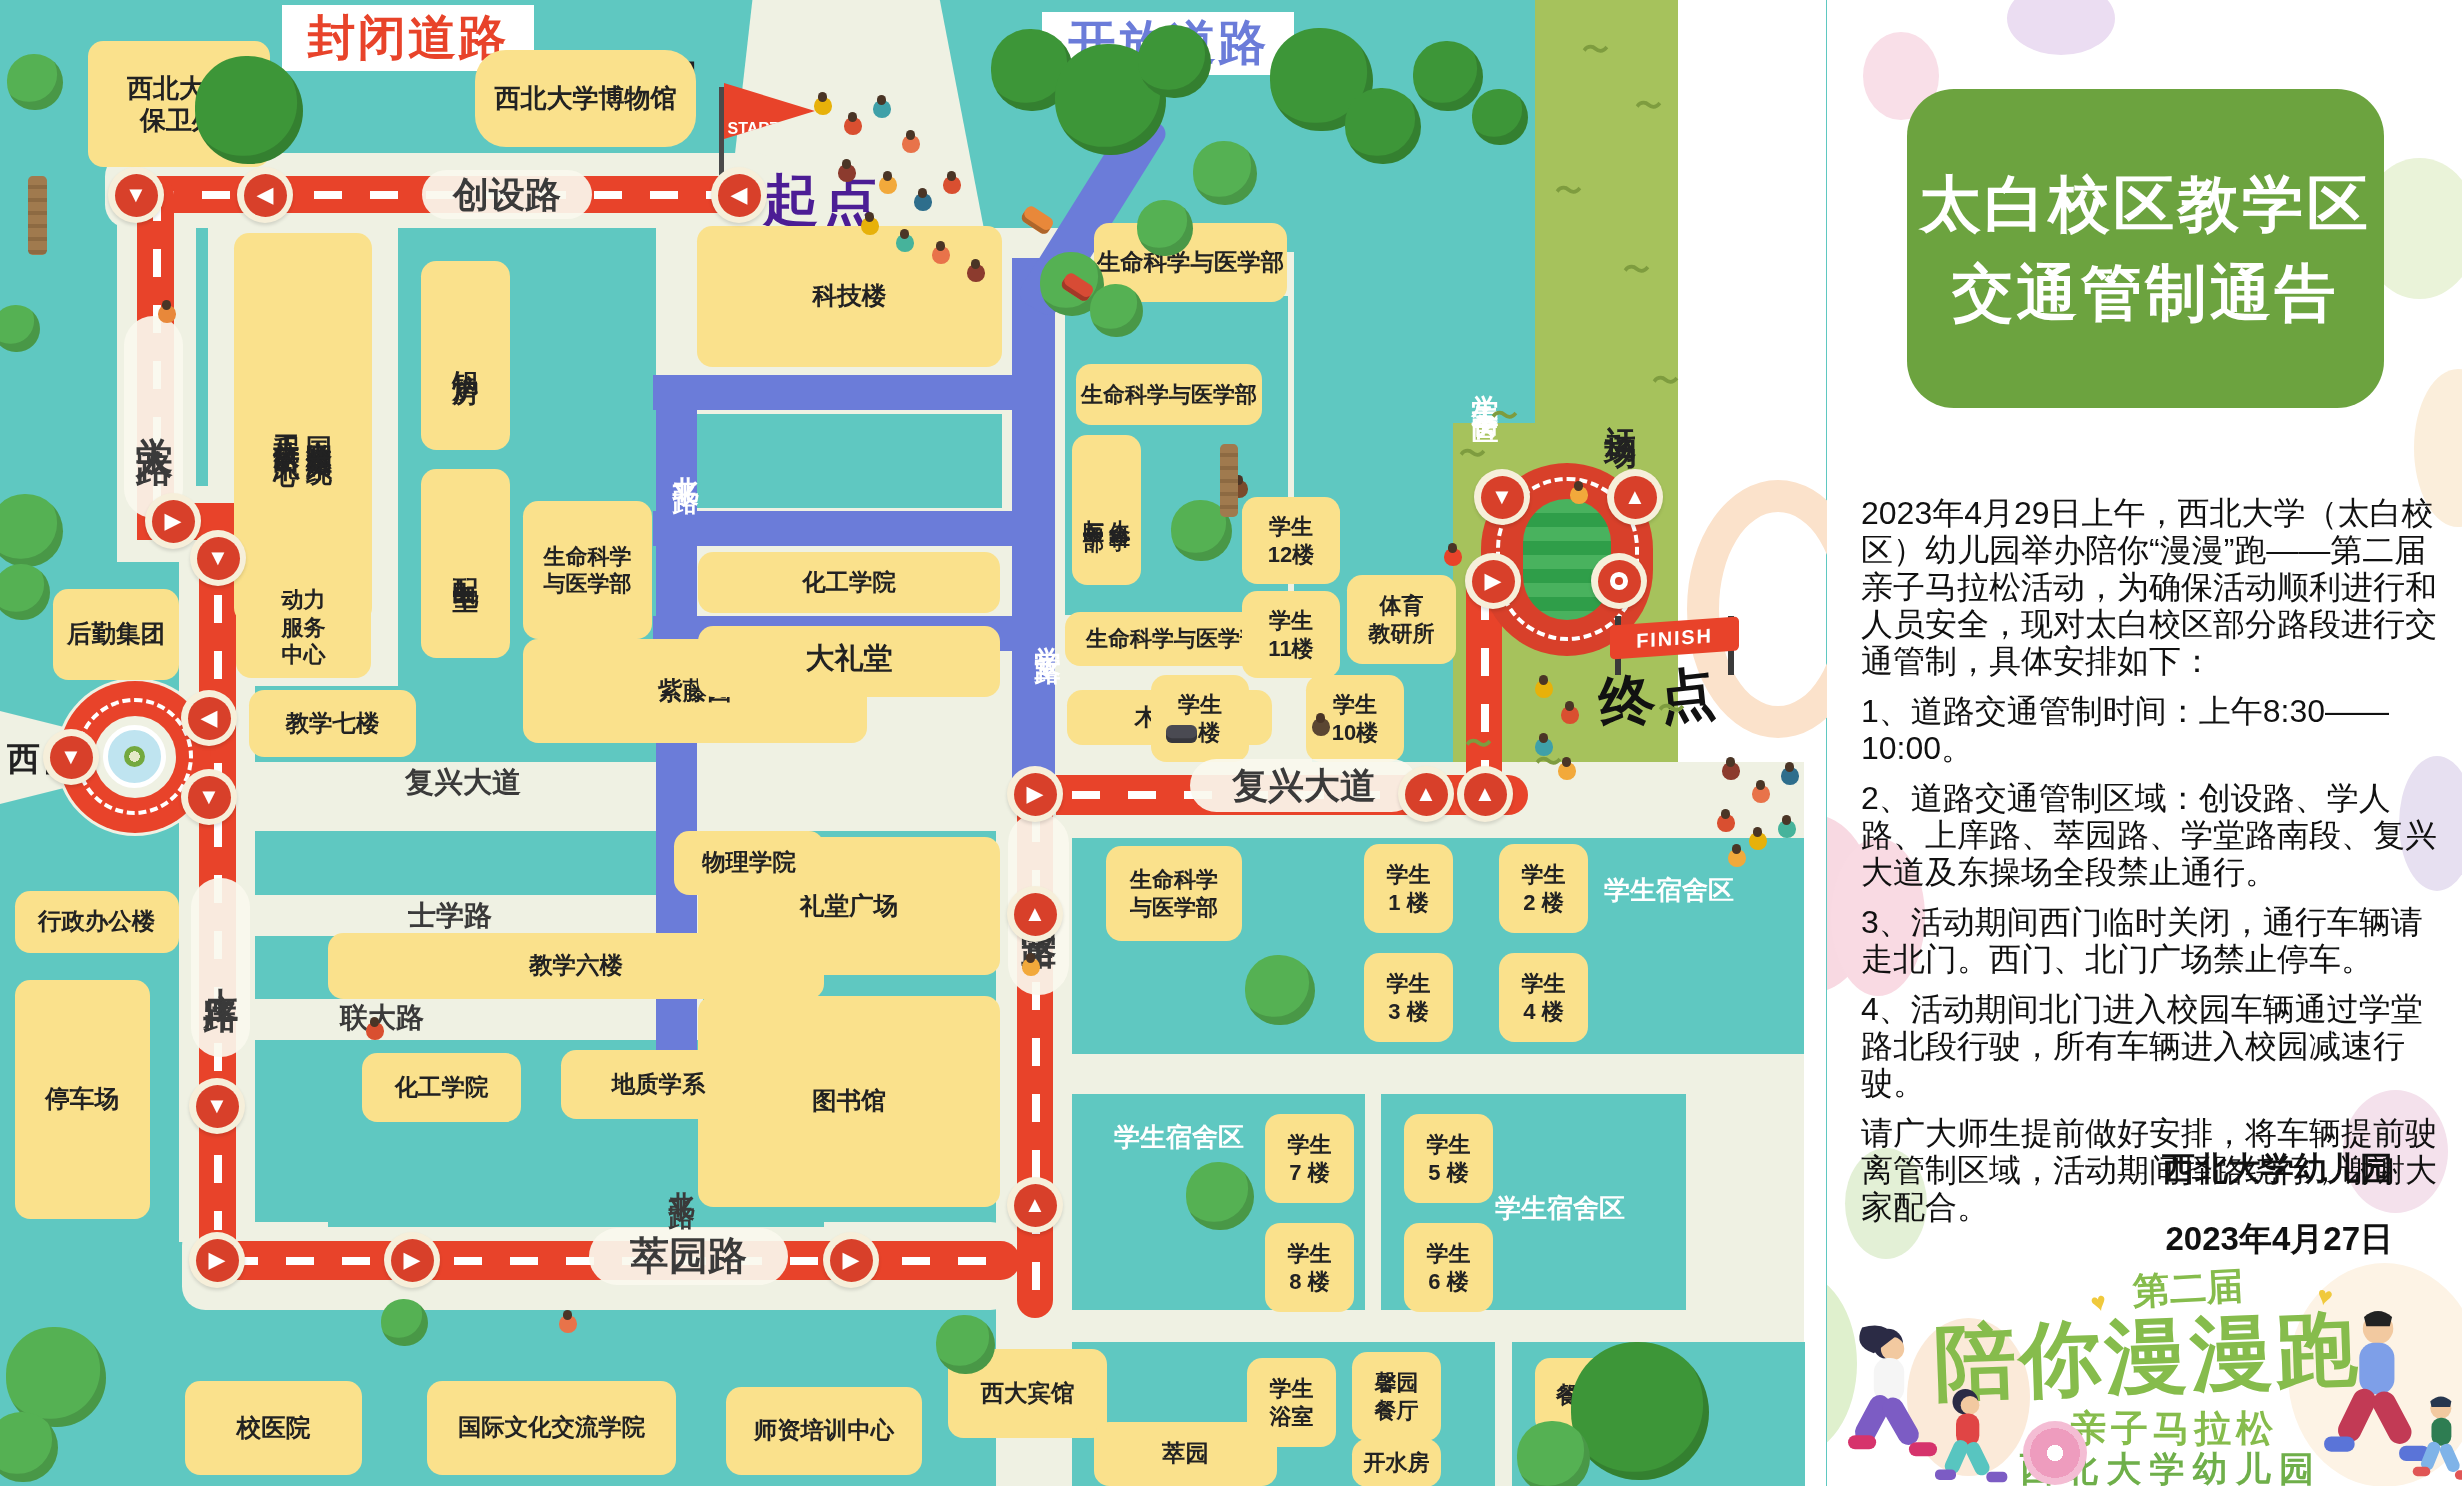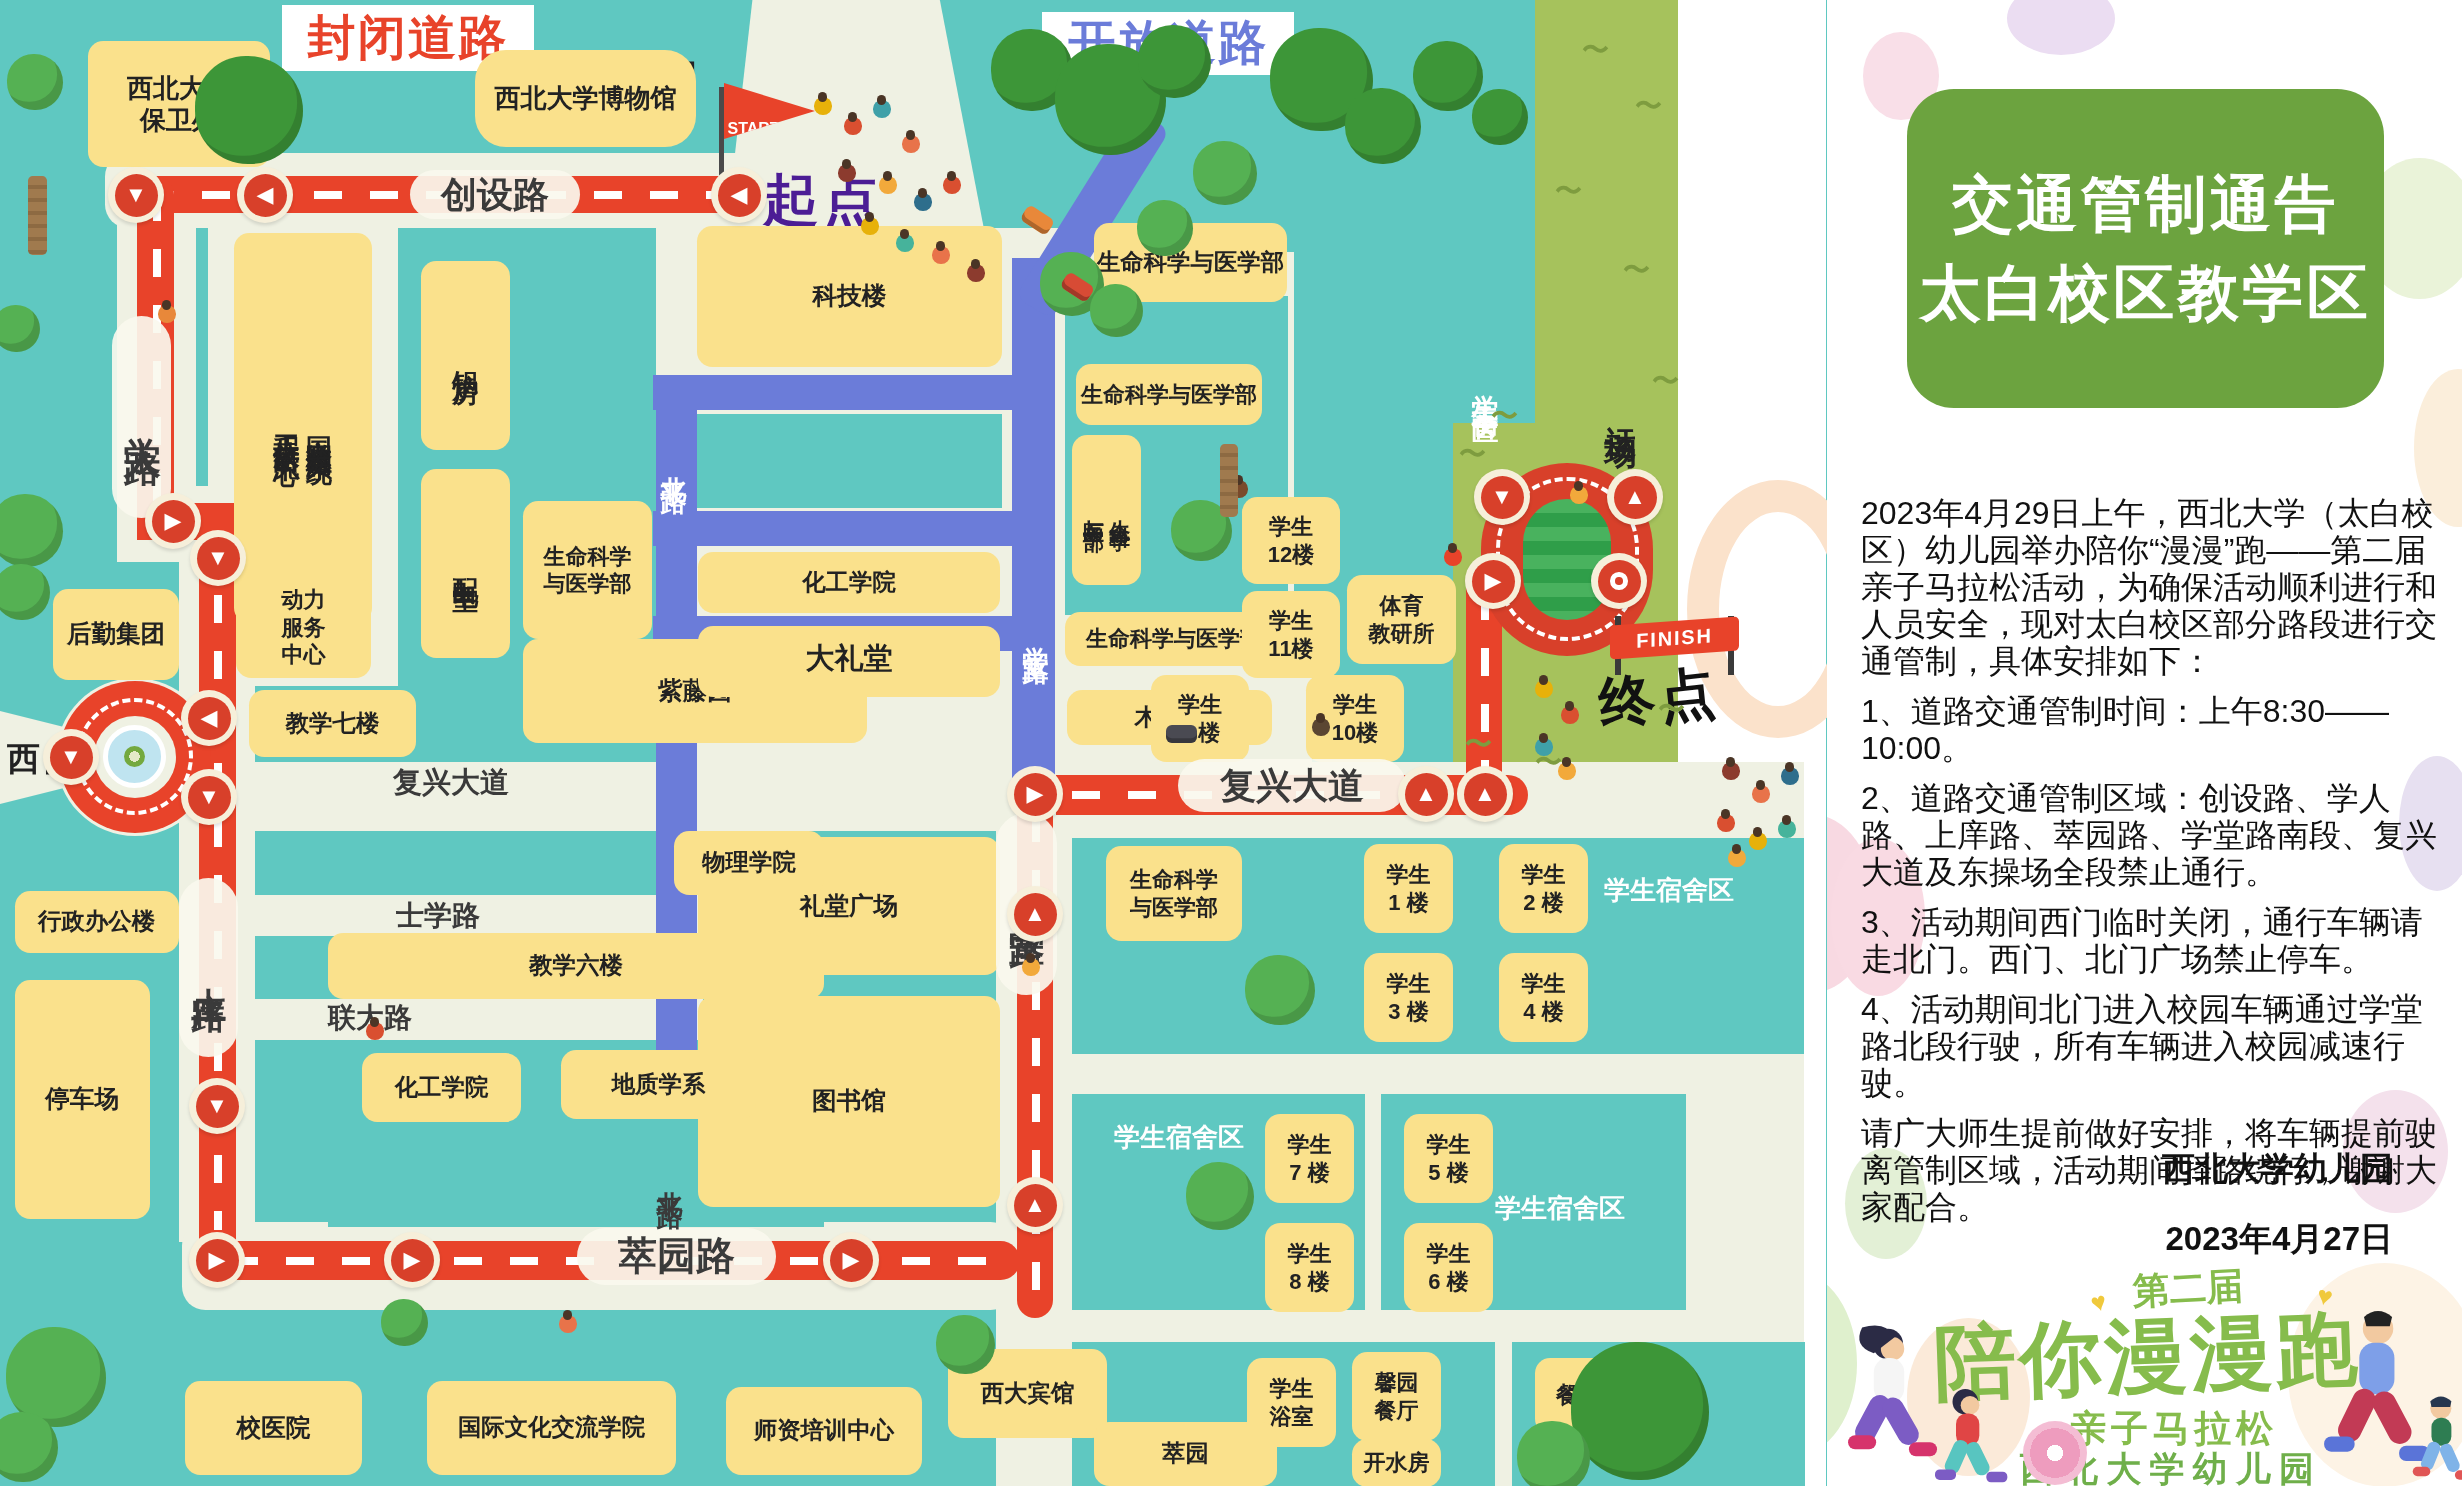--- a/index.html
+++ b/index.html
@@ -212,21 +212,21 @@
         <div class="b" style="left: 1404px; top: 1223px; width: 89px; height: 89px; font-size: 22px;">学生
 6 楼</div>
         <div class="b" style="left: 1247px; top: 1358px; width: 89px; height: 89px; font-size: 22px;">学生
 浴室</div>
         <div class="b" style="left: 1352px; top: 1352px; width: 89px; height: 89px; font-size: 22px;">馨园
 餐厅</div>
         <div class="b" style="left: 1094px; top: 1422px; width: 183px; height: 64px; font-size: 23.4px;">萃园</div>
         <div class="b" style="left: 1352px; top: 1439px; width: 89px; height: 48px; font-size: 22px;">开水房</div>
         <div class="b" style="left: 1535px; top: 1358px; width: 89px; height: 76px; font-size: 23.4px;">餐厅</div>
       </div>
-    <div id="roadlabels" style="left:0;top:0;width:100%;height:100%;">
+    <div id="roadlabels" style="left:12px;top:0;width:100%;height:100%;">
         <div class="rl cap" style="left: 410px; top: 170px; width: 170px; height: 49px; font-size: 36px;">创设路</div>
         <div class="rl v cap" style="left: 112px; top: 316px; width: 59px; height: 202px; font-size: 37px;">学人路</div>
         <div class="rl v cap" style="left: 179px; top: 878px; width: 59px; height: 179px; font-size: 35px;">上庠路</div>
         <div class="rl v cap" style="left: 996px; top: 813px; width: 61px; height: 182px; font-size: 35px;">学堂路</div>
         <div class="rl cap" style="left: 577px; top: 1228px; width: 199px; height: 57px; font-size: 39px;">萃园路</div>
         <div class="rl cap" style="left: 1178px; top: 759px; width: 228px; height: 53px; font-size: 36px;">复兴大道</div>
         <div class="rl" style="left: 375px; top: 765px; width: 152px; height: 35px; font-size: 29px;">复兴大道</div>
         <div class="rl" style="left: 384px; top: 900px; width: 108px; height: 33px; font-size: 28px;">士学路</div>
         <div class="rl" style="left: 316px; top: 1002px; width: 108px; height: 33px; font-size: 28px;">联大路</div>
         <div class="rl v wh" style="left: 655px; top: 403px; width: 36px; height: 123px; font-size: 26px;">北平路</div>
@@ -454,22 +454,22 @@
         <div class="blob" style="left: 2414px; top: 369px; width: 88px; height: 158px; background: rgb(251, 238, 219);"></div>
         <div class="blob" style="left: 1831px; top: 838px; width: 94px; height: 158px; background: rgb(249, 218, 227);"></div>
         <div class="blob" style="left: 2399px; top: 756px; width: 76px; height: 135px; background: rgb(231, 224, 241);"></div>
         <div class="blob" style="left: 2343px; top: 1090px; width: 105px; height: 123px; background: rgb(244, 225, 236);"></div>
         <div class="blob" style="left: 1845px; top: 1148px; width: 82px; height: 111px; background: rgb(227, 240, 214);"></div>
         <div class="blob" style="left: 1907px; top: 1318px; width: 123px; height: 158px; background: rgb(251, 234, 217);"></div>
         <div class="blob" style="left: 2288px; top: 1263px; width: 193px; height: 224px; background: rgb(253, 243, 229);"></div>
       </div>
 
     <div class="ttl">
+      <div>太白校区教学区</div>
       <div>交通管制通告</div>
-      <div>太白校区教学区</div>
     </div>
 
     <div id="paras">
         <p>2023年4月29日上午，西北大学（太白校区）幼儿园举办陪你“漫漫”跑——第二届亲子马拉松活动，为确保活动顺利进行和人员安全，现对太白校区部分路段进行交通管制，具体安排如下：</p>
         <p>1、道路交通管制时间：上午8:30——10:00。</p>
         <p>2、道路交通管制区域：创设路、学人路、上庠路、萃园路、学堂路南段、复兴大道及东操场全段禁止通行。</p>
         <p>3、活动期间西门临时关闭，通行车辆请走北门。西门、北门广场禁止停车。</p>
         <p>4、活动期间北门进入校园车辆通过学堂路北段行驶，所有车辆进入校园减速行驶。</p>
         <p>请广大师生提前做好安排，将车辆提前驶离管制区域，活动期间择路绕行，谢谢大家配合。</p>
       </div>

